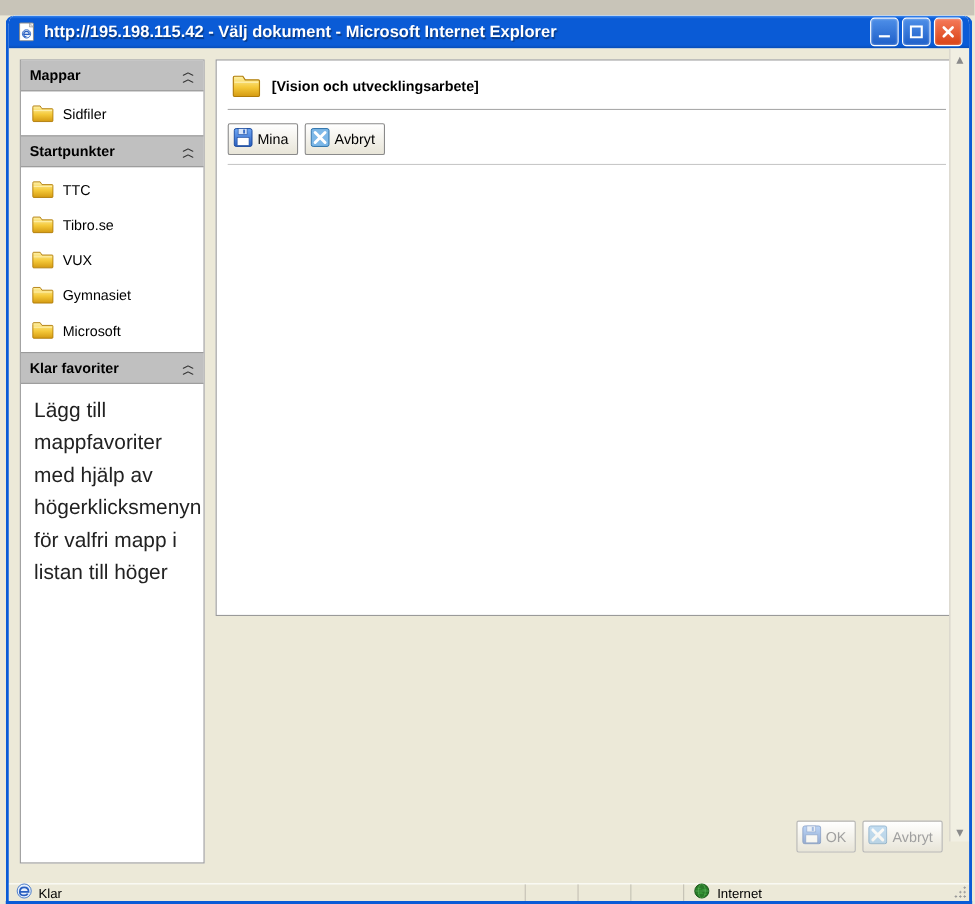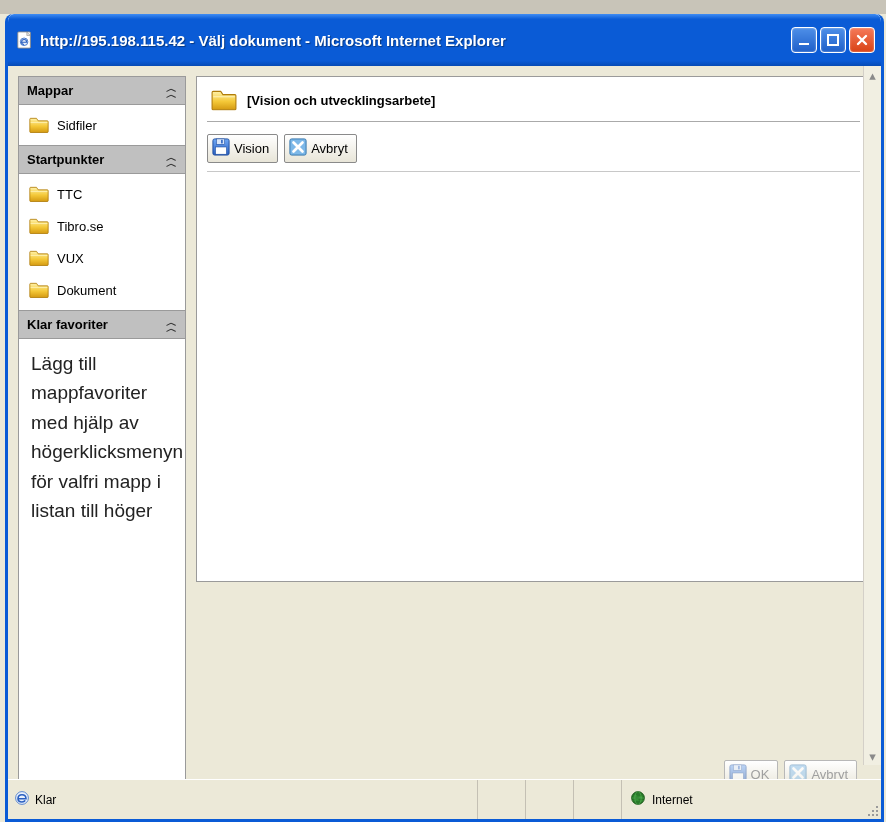--- a/index.html
+++ b/index.html
@@ -24,21 +24,21 @@
     background: #fff;
     border: 3px solid #0a5bd6;
     border-top: none;
     border-radius: 8px 8px 0 0;
     overflow: hidden;
     display: flex;
     flex-direction: column;
   }
   
   .titlebar {
-    height: 52px;
+    height: 30px;
     background: linear-gradient(to bottom,#3f8cf3 0%,#0a5bd6 10%,#0a5bd6 50%,#0a5bd6 90%,#064bb5 100%);
     display: flex;
     align-items: center;
     padding: 0 6px 0 8px;
     border-radius: 6px 6px 0 0;
   }
   .titlebar .app-icon {
     width: 18px; height: 18px; margin-right: 6px;
     display: flex; align-items: center; justify-content: center;
   }
@@ -175,27 +175,27 @@
     color: #a0a0a0;
     border-color: #b8b8b8;
     cursor: default;
   }
   .btn.disabled svg { opacity: .45; }
 
   
   .bottom-buttons {
     position: absolute;
     right: 24px;
-    bottom: 30px;
+    bottom: 44px;
     display: flex; gap: 6px;
   }
 
   
   .statusbar {
-    height: 40px;
+    height: 16px;
     background: #ece9d8;
     border-top: 1px solid #fff;
     display: flex; align-items: center;
     font-size: 12px;
   }
   .statusbar .sb-left {
     display: flex; align-items: center; gap: 5px;
     padding: 0 6px;
     width: 470px;
     border-right: 1px solid #c4c0b4;
@@ -355,21 +355,27 @@
             <div class="sb-item">
               <span class="folder-icon"><svg width="20" height="18">
                     <use href="#folder"></use>
                   </svg></span>
               <span>VUX</span>
             </div>
             <div class="sb-item">
               <span class="folder-icon"><svg width="20" height="18">
                     <use href="#folder"></use>
                   </svg></span>
-              <span>Dokument</span>
+              <span>Gymnasiet</span>
+            </div>
+            <div class="sb-item">
+              <span class="folder-icon"><svg width="20" height="18">
+                    <use href="#folder"></use>
+                  </svg></span>
+              <span>Microsoft</span>
             </div>
           </div>
         </div>
 
         <div class="sb-section">
           <div class="sb-header">
             <span>Klar favoriter</span>
             <span class="chevrons">
                 <span>︿</span>
                 <span>︿</span>
@@ -386,21 +392,21 @@
                 <use href="#folder"></use>
               </svg></span>
           <span>[Vision och utvecklingsarbete]</span>
         </div>
         <div class="main-body">
           <div class="btn-row">
             <button class="btn">
               <span><svg width="18" height="18">
                     <use href="#floppy"></use>
                   </svg></span>
-              <span>Vision</span>
+              <span>Mina</span>
             </button>
             <button class="btn">
               <span><svg width="18" height="18">
                     <use href="#cancel-x"></use>
                   </svg></span>
               <span>Avbryt</span>
             </button>
           </div>
         </div>
       </div>

